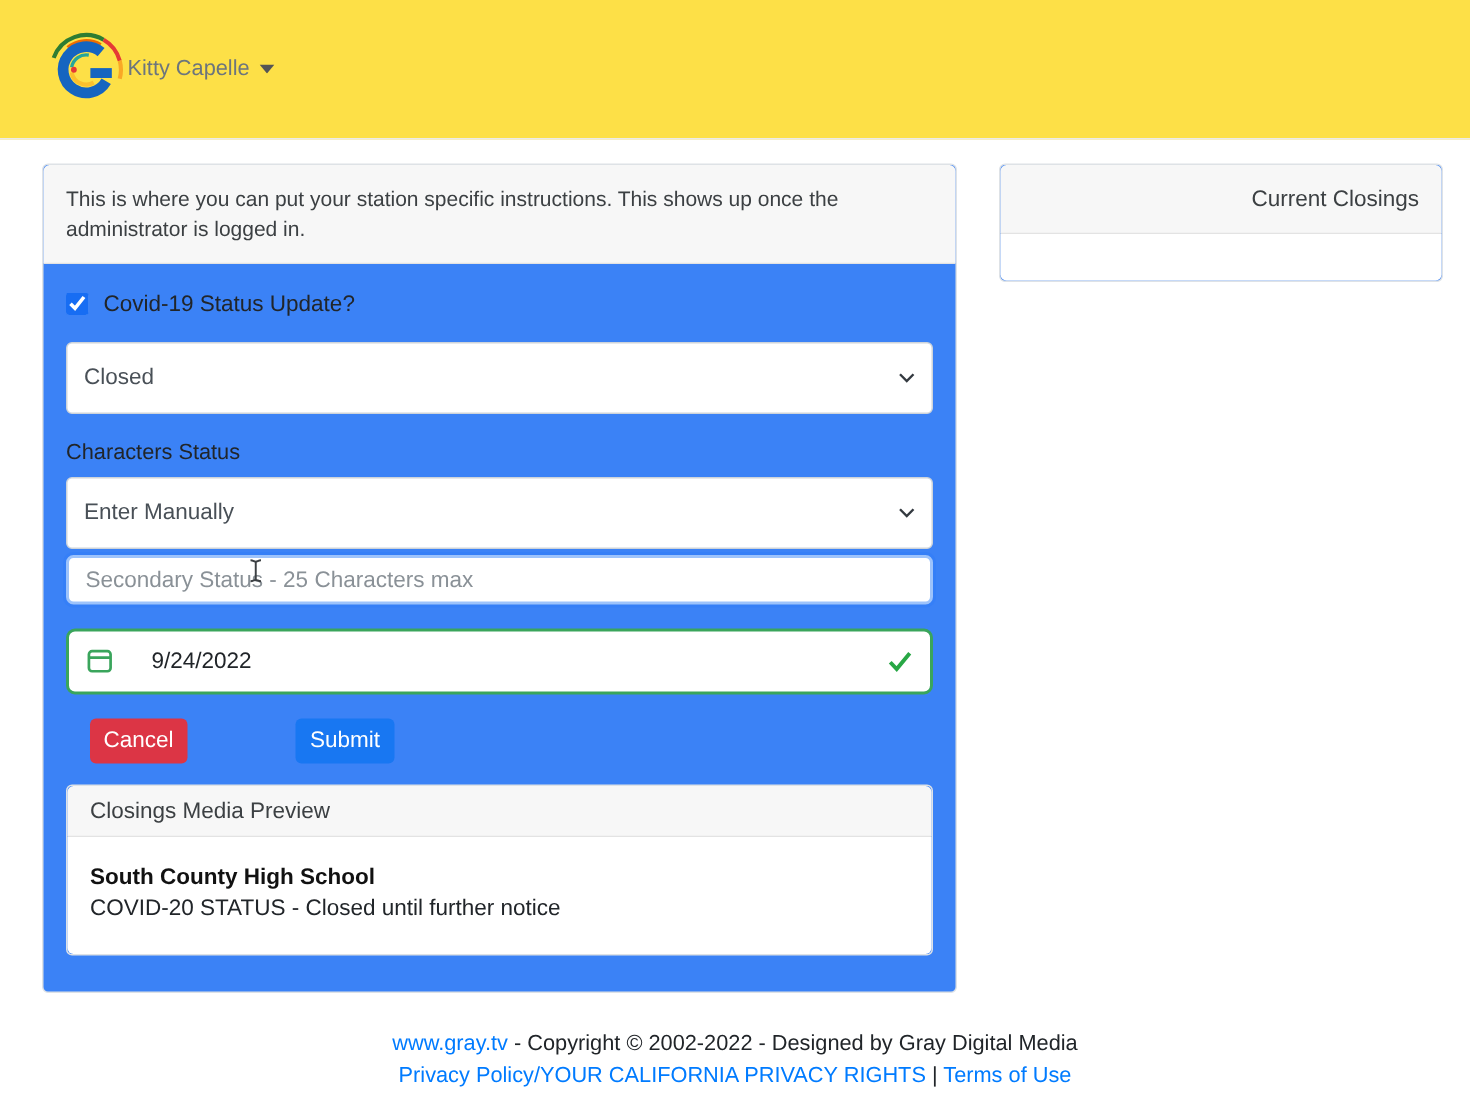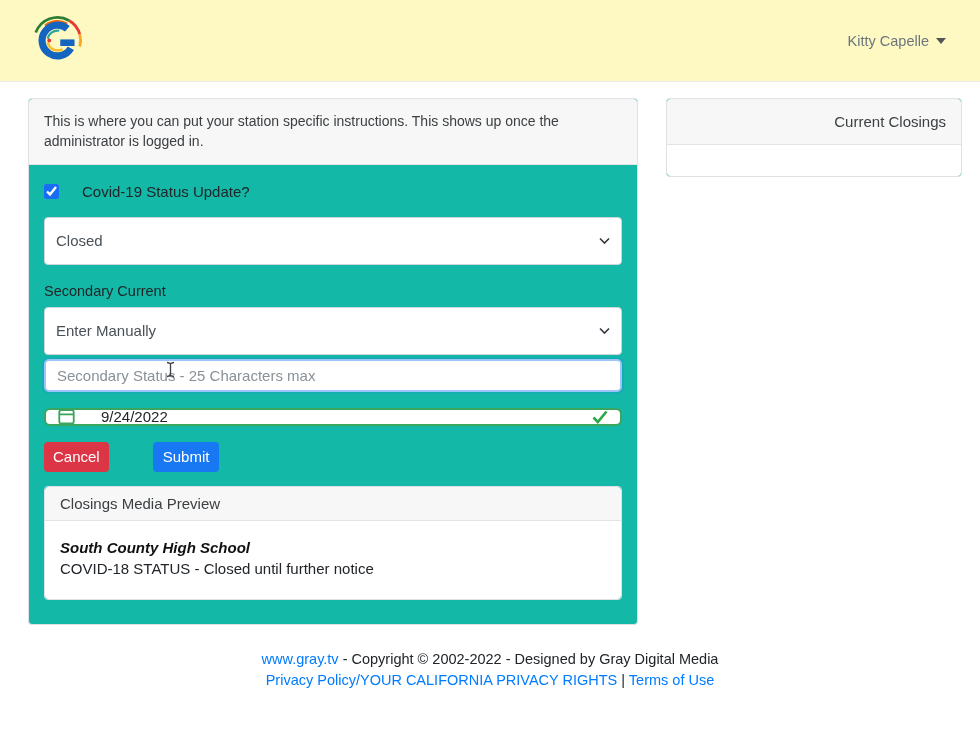--- a/index.html
+++ b/index.html
@@ -6,26 +6,26 @@
   html,body { width: 980px; height: 739px; overflow: hidden; }
   body {
     font-family: "Liberation Sans", sans-serif;
     background: #ffffff;
     color: #212529;
     position: relative;
   }
 
   
   .topbar {
-    height: 82px;
-    background: #fef9c3;
+    height: 93px;
+    background: #fde047;
     border-bottom: 1px solid #ebebeb;
     display: flex;
     align-items: center;
-    justify-content: space-between;
+    justify-content: flex-start;
     padding: 0 28px 0 30px;
   }
   .usermenu {
     display: flex;
     align-items: center;
     gap: 7px;
     color: #6c757d;
     font-size: 14.5px;
     cursor: pointer;
     padding-right: 6px;
@@ -37,38 +37,38 @@
     align-items: flex-start;
     padding: 16px 18px 0 28px;
     gap: 28px;
   }
   .col-left  { width: 610px; flex: 0 0 610px; }
   .col-right { width: 296px; flex: 0 0 296px; text-align: right; }
 
   .card {
     border: 1px solid #dee2e6;
     border-radius: 4px;
-    background: #14b8a6;
+    background: #3b82f6;
   }
   .card-header {
     background: #f7f7f7;
     border-bottom: 1px solid #e3e3e3;
     border-radius: 4px 4px 0 0;
     padding: 12px 15px;
     font-size: 14px;
     color: #3c4043;
     line-height: 1.45;
   }
   .card-body { padding: 18px 15px 24px 15px; }
 
   
   .check-row {
     display: flex;
     align-items: center;
-    gap: 23px;
+    gap: 10px;
     margin-bottom: 17px;
     font-size: 15px;
     color: #212529;
   }
   .check-row input {
     width: 15px; height: 15px;
     accent-color: #176df3;
     cursor: pointer;
   }
 
@@ -121,38 +121,38 @@
   .ibeam {
     position: absolute;
     left: 121px; top: 2px;
     pointer-events: none;
     line-height: 0;
   }
 
   .date-input {
     display: flex;
     align-items: center;
-    height: 18px;
+    height: 44px;
     border: 2px solid #3aa55c;
     border-radius: 6px;
     padding: 0 12px;
     margin-bottom: 4px;
     cursor: text;
     background: #fff;
   }
   .date-input .cal { line-height: 0; }
   .date-value {
     font-size: 15px;
     color: #212529;
     margin-left: 26px;
     flex: 1;
   }
   .date-valid { line-height: 0; }
 
-  .btn-row { display: flex; align-items: flex-end; margin: 16px 0 14px 0; }
+  .btn-row { display: flex; align-items: flex-end; margin: 16px 0 14px 16px; gap: 28px; }
   .btn {
     border: none;
     border-radius: 4px;
     font-family: "Liberation Sans", sans-serif;
     font-size: 15px;
     color: #fff;
     padding: 5px 9px;
     cursor: pointer;
     line-height: 1.35;
   }
@@ -163,21 +163,21 @@
   .preview-card { border: 1px solid #dee2e6; border-radius: 4px; }
   .preview-header {
     background: #f7f7f7;
     border-bottom: 1px solid #e3e3e3;
     border-radius: 4px 4px 0 0;
     padding: 8px 15px;
     font-size: 15px;
     color: #3c4043;
   }
   .preview-body { padding: 16px 15px 20px 15px; background: #fff; border-radius: 0 0 4px 4px; }
-  .preview-title { font-size: 15px; font-weight: bold; color: #111; line-height: 1.4; font-style: italic; }
+  .preview-title { font-size: 15px; font-weight: bold; color: #111; line-height: 1.4; }
   .preview-status { font-size: 15px; color: #212529; line-height: 1.4; }
 
   
   .closings-header {
     background: #f7f7f7;
     border-bottom: 1px solid #e3e3e3;
     border-radius: 4px 4px 0 0;
     padding: 14px 15px;
     font-size: 15px;
     color: #3c4043;
@@ -245,21 +245,21 @@
             <option>Closed</option>
           </select>
           <span class="select-caret">
             <svg width="11" height="7" viewBox="0 0 11 7">
                 <path d="M1 1 L5.5 5.6 L10 1" fill="none" stroke="#343a40" stroke-width="1.6"></path>
               </svg>
           </span>
         </div>
 
 
-        <div class="field-label">Secondary Current</div>
+        <div class="field-label">Characters Status</div>
 
         <div class="select-wrap tight">
           <select>
             <option>Enter Manually</option>
           </select>
           <span class="select-caret">
             <svg width="11" height="7" viewBox="0 0 11 7">
                 <path d="M1 1 L5.5 5.6 L10 1" fill="none" stroke="#343a40" stroke-width="1.6"></path>
               </svg>
           </span>
@@ -292,21 +292,21 @@
 
         <div class="btn-row">
           <button class="btn btn-cancel">Cancel</button>
           <button class="btn btn-submit">Submit</button>
         </div>
 
         <div class="preview-card">
           <div class="preview-header">Closings Media Preview</div>
           <div class="preview-body">
             <div class="preview-title">South County High School</div>
-            <div class="preview-status">COVID-18 STATUS - Closed until further notice</div>
+            <div class="preview-status">COVID-20 STATUS - Closed until further notice</div>
           </div>
         </div>
 
       </div>
     </div>
   </div>
 
   <div class="col-right">
     <div class="card">
       <div class="closings-header">Current Closings</div>

